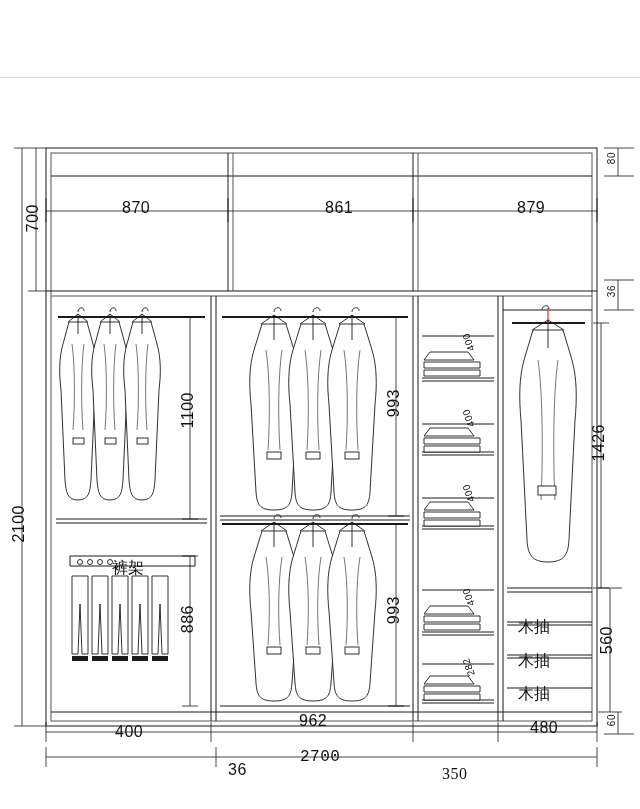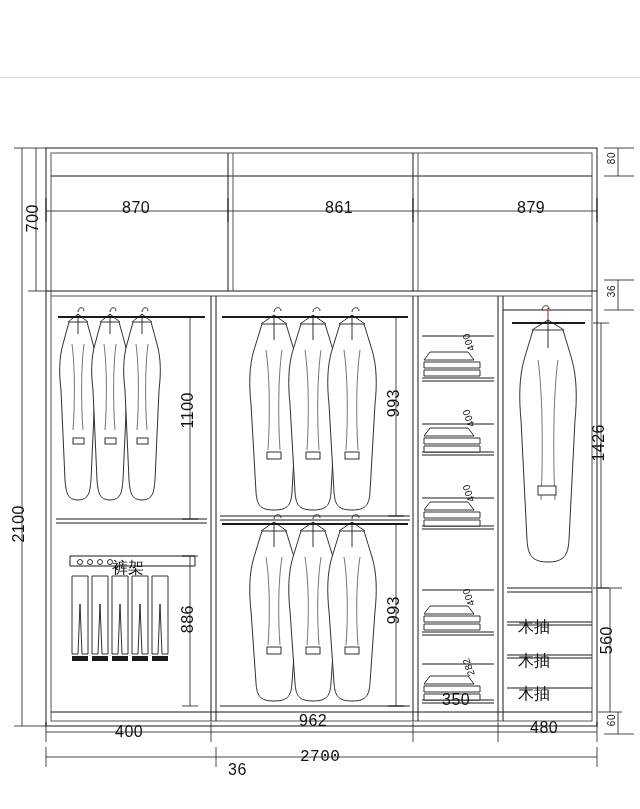--- a/index.html
+++ b/index.html
@@ -303,21 +303,21 @@
   <div class="lbl v sm" style="left:606px;top:714px;">60</div>
 
   <div class="lbl v" style="left:179px;top:392px;">1100</div>
   <div class="lbl v" style="left:179px;top:605px;">886</div>
   <div class="lbl v" style="left:385px;top:389px;">993</div>
   <div class="lbl v" style="left:385px;top:596px;">993</div>
   <div class="lbl v" style="left:590px;top:424px;">1426</div>
 
   <div class="lbl" style="left:115px;top:723px;">400</div>
   <div class="lbl" style="left:299px;top:712px;text-align:right;">962</div>
-  <div class="lbl" style="left:442px;top:691px;">350</div>
+  <div class="lbl" style="left:442px;top:765px;font-family:Liberation Serif, serif;">350</div>
   <div class="lbl" style="left:530px;top:719px;">480</div>
 
   <div class="lbl" style="left:228px;top:761px;">36</div>
   <div class="lbl" style="left:300px;top:748px;font-family:Liberation Mono, monospace;">2700</div>
 
   <div class="lbl v sm" style="left:463px;top:333px;transform:rotate(160deg);">400</div>
   <div class="lbl v sm" style="left:463px;top:409px;transform:rotate(160deg);">400</div>
   <div class="lbl v sm" style="left:463px;top:484px;transform:rotate(160deg);">400</div>
   <div class="lbl v sm" style="left:463px;top:588px;transform:rotate(160deg);">400</div>
   <div class="lbl v sm" style="left:463px;top:658px;transform:rotate(160deg);">282</div>

